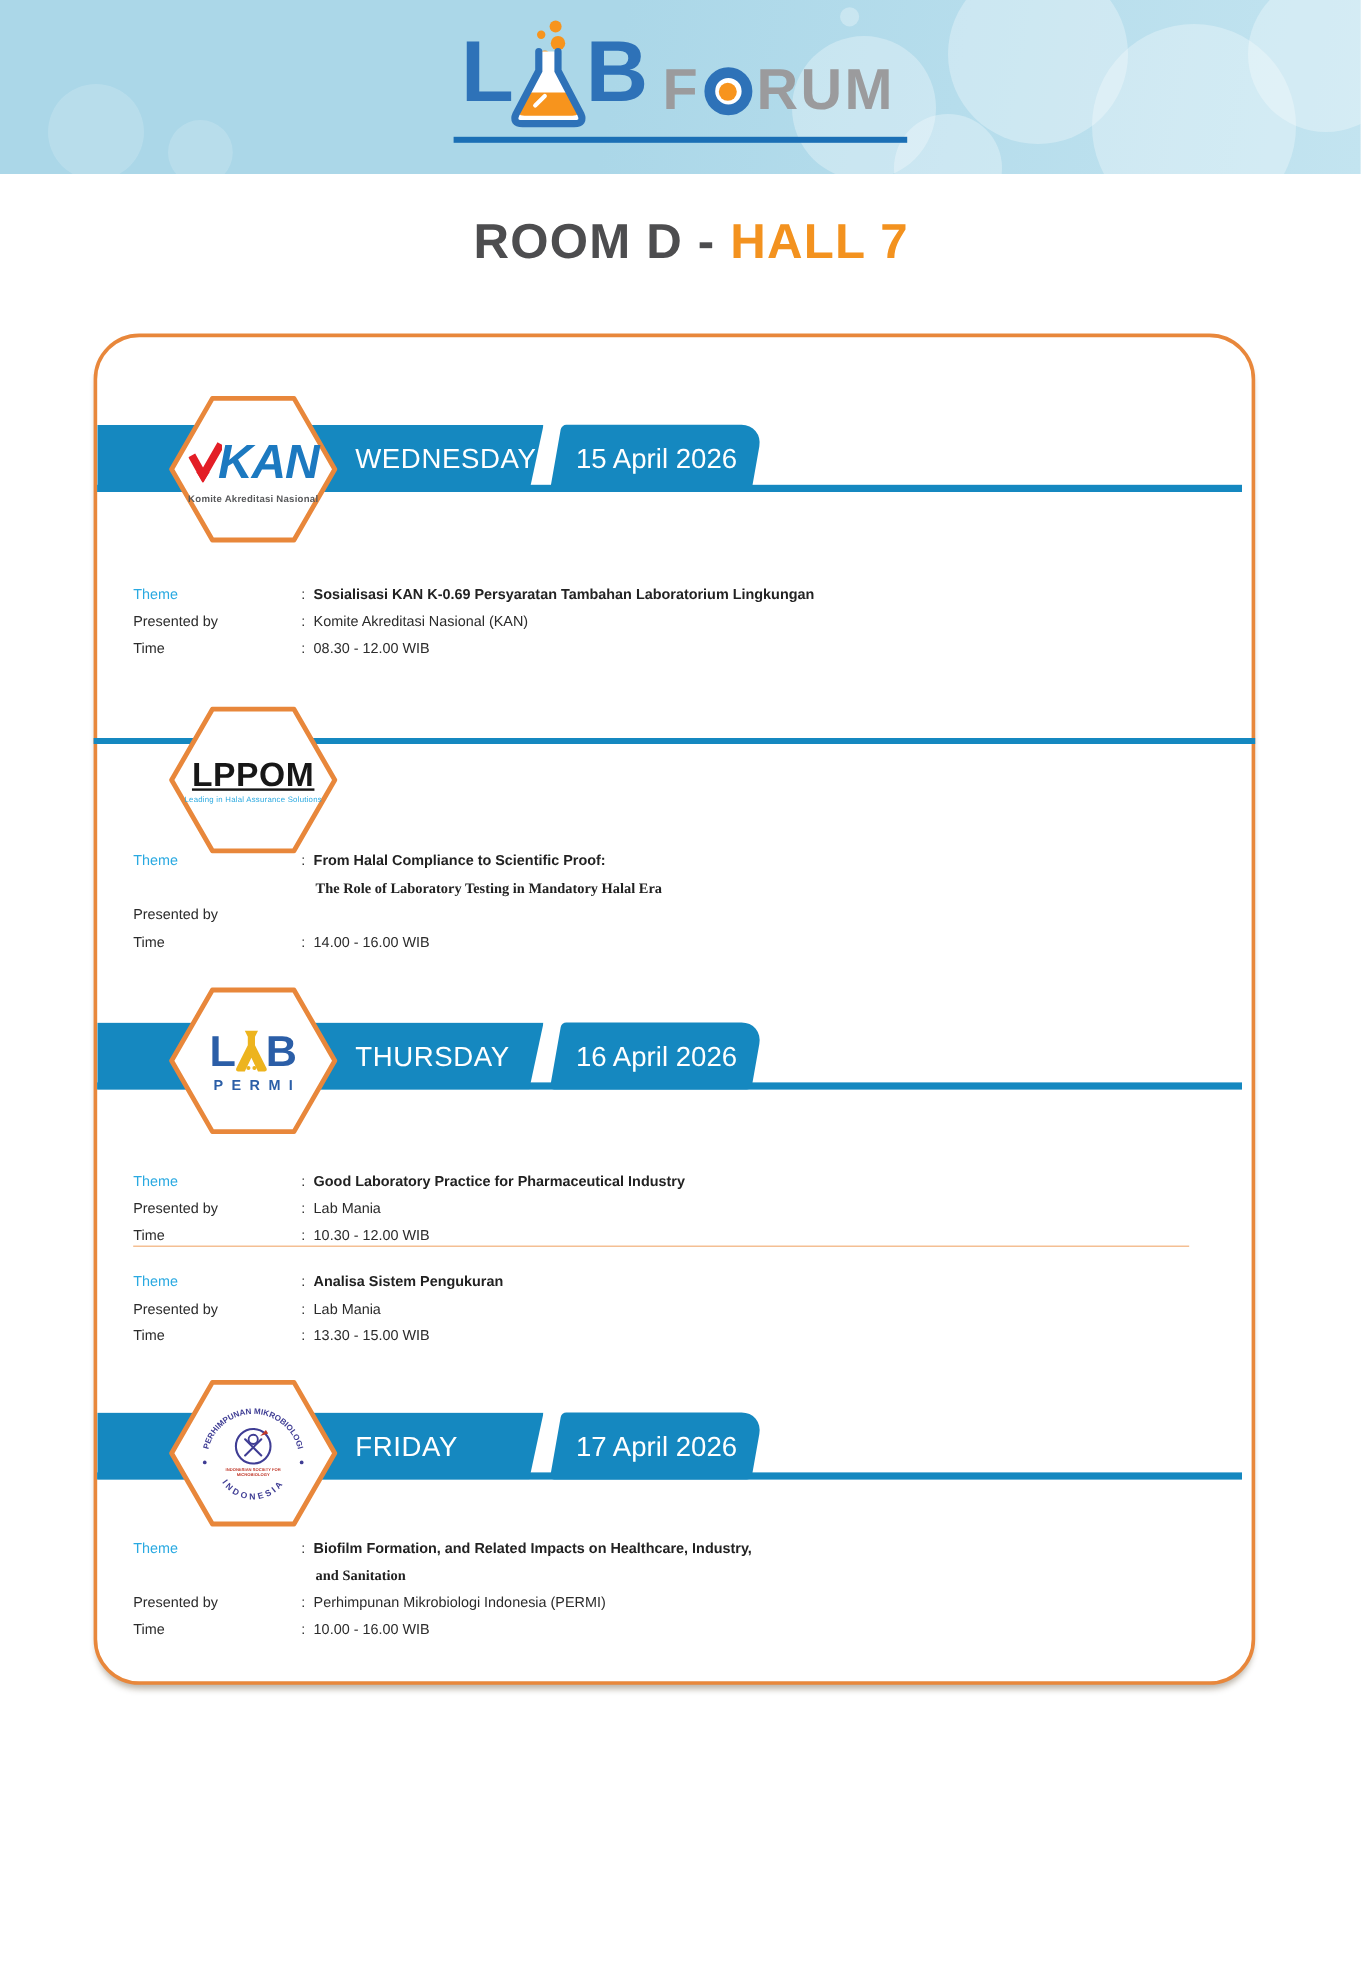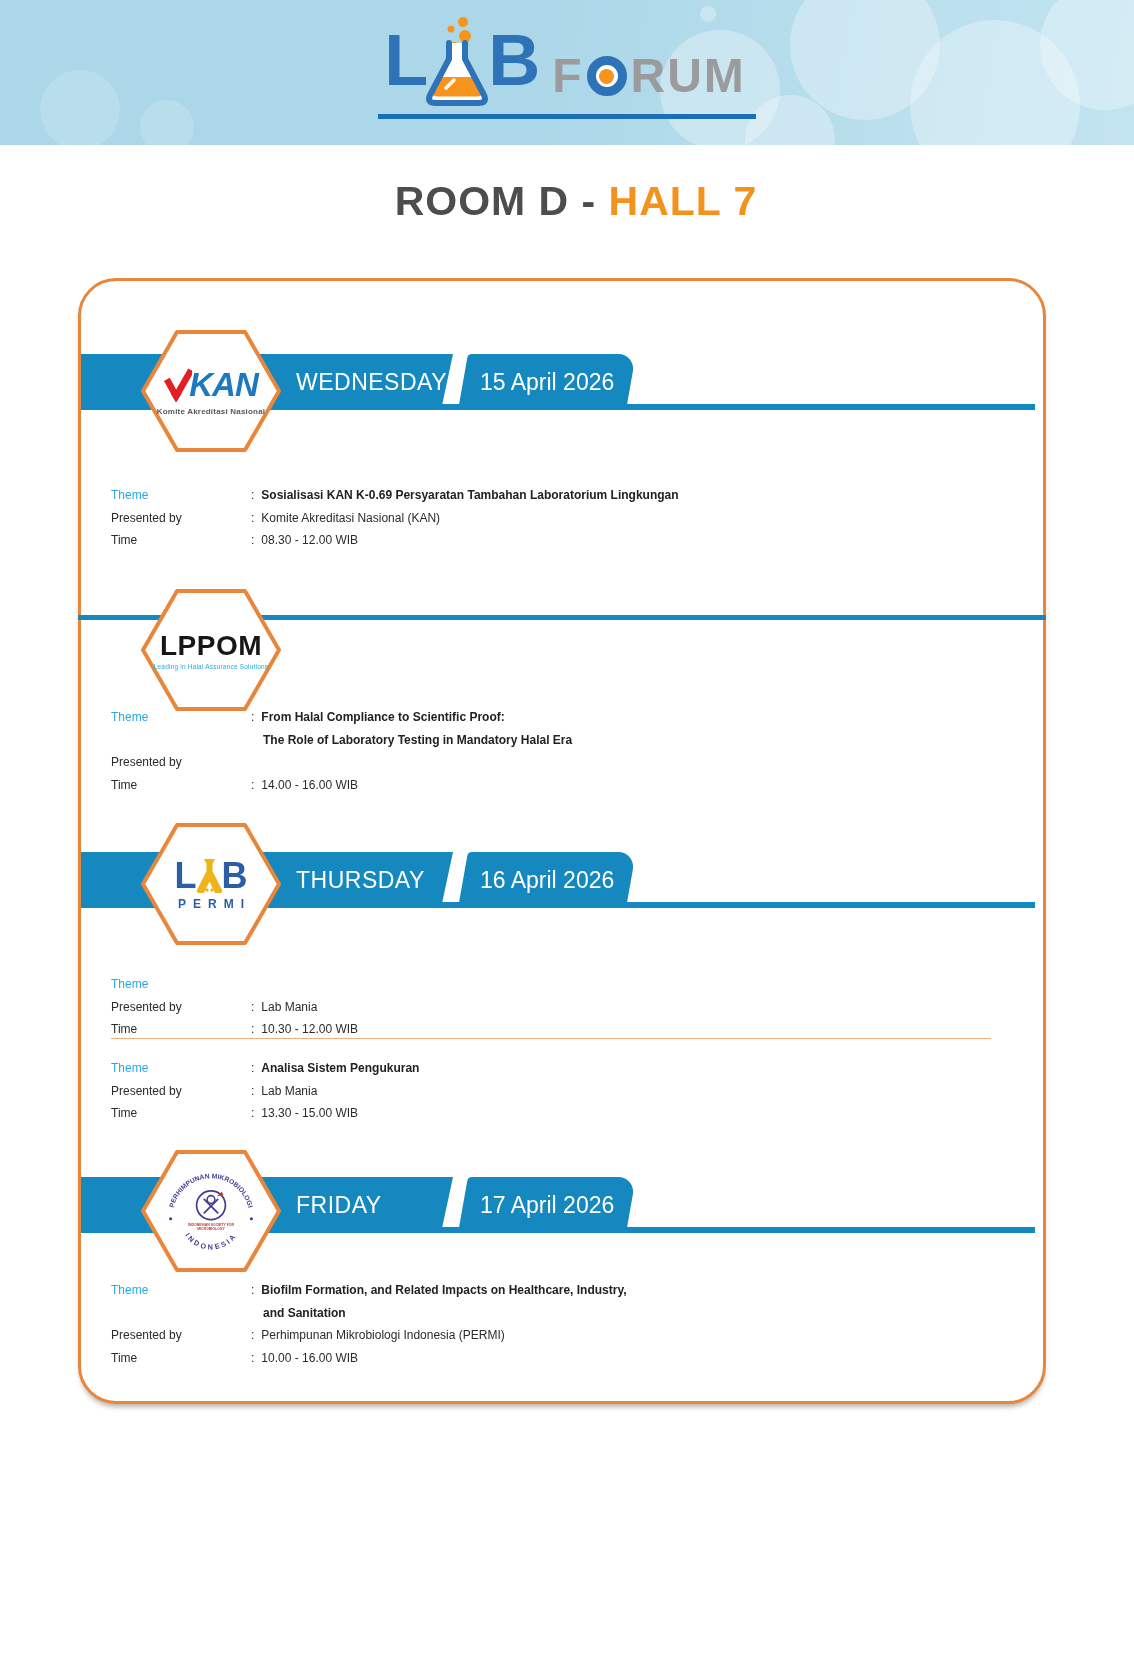--- a/index.html
+++ b/index.html
@@ -66,36 +66,36 @@
   
   .hex{position:absolute;left:58px;width:144px;height:128px;z-index:5;}
   .hex-content{
     position:absolute;left:10px;right:10px;top:0;bottom:0;
     display:flex;flex-direction:column;align-items:center;justify-content:center;text-align:center;
   }
   
   .lppom-line{position:absolute;left:-3px;right:-3px;height:5px;background:#1588c0;z-index:1;}
   
   .kan-row{display:flex;align-items:center;}
-  .kan-word{font-size:33px;font-weight:800;font-style:italic;color:#1c79c0;letter-spacing:-1px;margin-left:-3px;}
+  .kan-word{font-size:40px;font-weight:800;font-style:italic;color:#1c79c0;letter-spacing:-1px;margin-left:-3px;}
   .kan-tag{font-size:8px;font-weight:bold;color:#58595b;margin-top:3px;letter-spacing:0.2px;}
   
-  .lppom-word{font-size:28px;font-weight:800;color:#171717;letter-spacing:0.5px;}
+  .lppom-word{font-size:28px;font-weight:800;color:#171717;letter-spacing:0.5px;text-decoration:underline;}
   .lppom-tag{font-size:6.5px;color:#2aa9e0;margin-top:1px;letter-spacing:0.2px;}
   
   .lm-row{display:flex;align-items:flex-end;}
   .lm-letter{font-size:36px;line-height:36px;font-weight:800;color:#2b5ea7;}
   .lm-sub{font-size:12px;font-weight:700;color:#2b5ea7;letter-spacing:7px;margin:3px 0 0 7px;}
   
   .sess{position:absolute;left:30px;right:18px;z-index:2;}
   .row{position:relative;height:22.5px;line-height:22.5px;font-size:12px;white-space:nowrap;color:#2b2b2b;}
   .lbl{position:absolute;left:0;font-weight:500;}
   .lbl.theme{color:#29a9e1;}
   .cell{position:absolute;left:140px;}
-  .cell.cont{left:152px;}
+  .cell.cont{left:152px;font-family:Liberation Serif, serif;}
   .colon{margin-right:7px;}
   .theme-val{font-weight:700;color:#222;}
   .sess-divider{position:absolute;left:30px;right:52px;height:1px;background:#f2b079;z-index:2;}
 </style>
 </head>
 <body>
 
 <div class="header">
   <div class="mol dim" style="left:40px;top:70px;width:80px;height:80px;"></div>
   <div class="mol dim" style="left:140px;top:100px;width:54px;height:54px;"></div>
@@ -223,20 +223,21 @@
         </svg>
         <span class="lm-letter">B</span>
       </div>
       <div class="lm-sub">PERMI</div>
     </div>
   </div>
 
   <div class="sess" style="top:692px;">
     <div class="row">
       <span class="lbl theme">Theme</span>
+      <span class="cell"><span class="colon">:</span><span class="theme-val">Good Laboratory Practice for Pharmaceutical Industry</span></span>
     </div>
     <div class="row">
       <span class="lbl">Presented by</span>
       <span class="cell"><span class="colon">:</span><span>Lab Mania</span></span>
     </div>
     <div class="row">
       <span class="lbl">Time</span>
       <span class="cell"><span class="colon">:</span><span>10.30 - 12.00 WIB</span></span>
     </div>
   </div>

